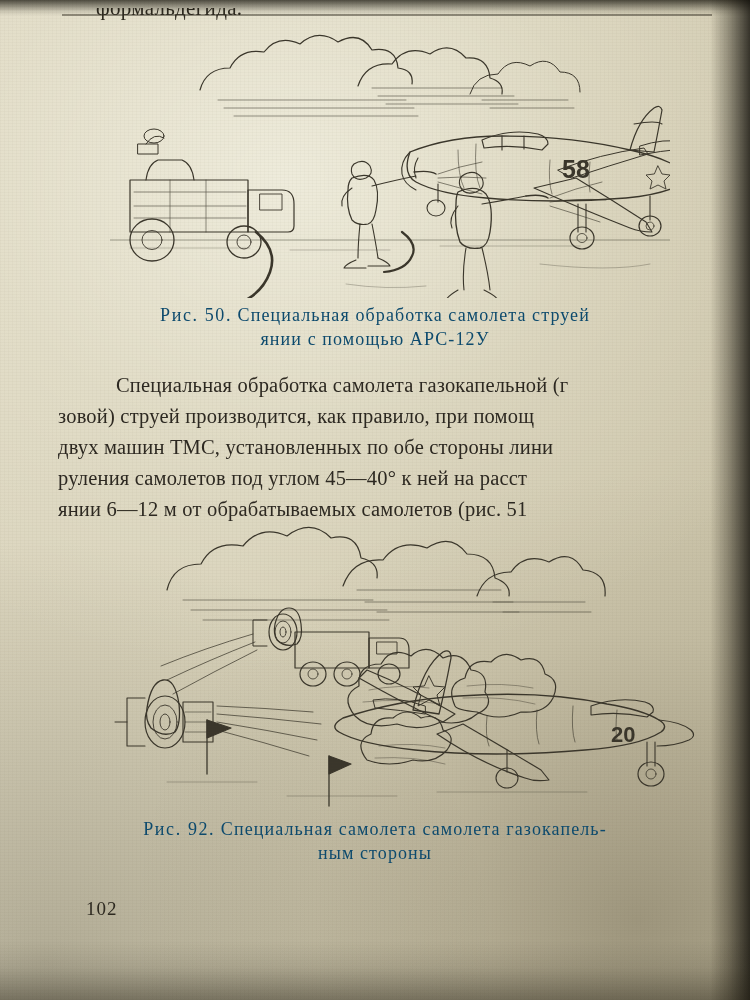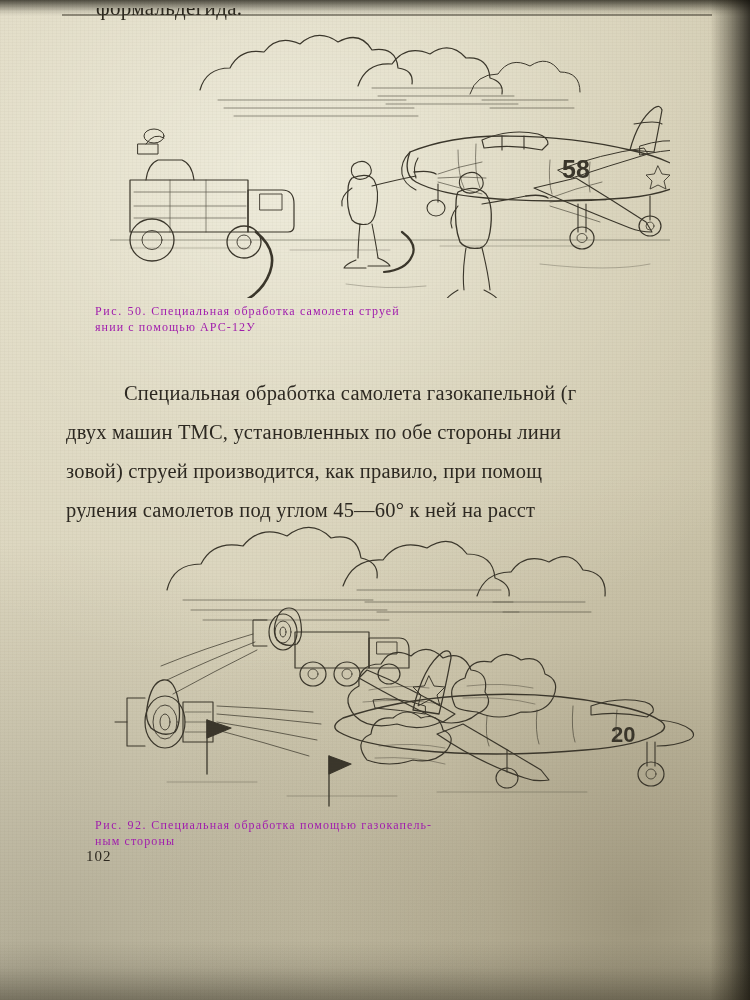--- a/index.html
+++ b/index.html
@@ -68,45 +68,45 @@
     width: 560px;
     font-size: 21px;
     letter-spacing: 0.3px;
     color: #2e2a20;
     clip-path: inset(12px 0 0 0);
   }
 
   .figure { position: absolute; }
 
   .caption {
-    text-align: left;
-    font-size: 12px;
-    color: #a21caf;
+    text-align: center;
+    font-size: 18px;
+    color: #0c4a6e;
     letter-spacing: 1.1px;
     line-height: 1.35;
     font-family: "Liberation Serif", serif;
   }
   .caption .lbl { letter-spacing: 1.6px; }
 
   .body-text {
     position: absolute;
     left: 58px;
     width: 688px;
     font-size: 20.5px;
     line-height: 31px;
     color: #2c2821;
     letter-spacing: 0.2px;
   }
-  .body-text p { margin: 8px; white-space: pre; }
+  .body-text p { margin: 0; white-space: pre; }
   .body-text p.ind { text-indent: 58px; }
 
   .page-number {
     position: absolute;
-    left: 86px; top: 848px;
-    font-size: 15px;
+    left: 86px; top: 898px;
+    font-size: 19px;
     color: #2d2920;
     letter-spacing: 1px;
   }
 
   
   .ink { stroke: #3a362b; fill: none; }
 </style>
 </head>
 <body>
 
@@ -248,23 +248,24 @@
     <div class="caption" style="position:absolute; left:95px; top:303px; width:560px;">
       <div>
         <span class="lbl">Рис. 50.</span>
         <span>Специальная обработка самолета струей</span>
       </div>
       <div>янии с помощью АРС-12У</div>
     </div>
 
     <div class="body-text" style="top:370px;">
       <p class="ind">Специальная обработка самолета газокапельной (г</p>
+      <p>зовой) струей производится, как правило, при помощ</p>
       <p>двух машин ТМС, установленных по обе стороны лини</p>
-      <p>зовой) струей производится, как правило, при помощ</p>
-      <p>руления самолетов под углом 45—60° к ней на расст</p>
+      <p>руления самолетов под углом 45—40° к ней на расст</p>
+      <p>янии 6—12 м от обрабатываемых самолетов (рис. 51</p>
     </div>
 
     <div class="figure" style="left:107px; top:520px; width:600px; height:290px;">
       <svg width="600" height="290" viewBox="0 0 600 290">
         <g class="ink" stroke-width="1.1" stroke-linecap="round" stroke-linejoin="round">
 
           <path d="M60 70 q6-26 34-26 q12-24 42-18 q18-22 44-10 q24-18 44 2 q26-6 30 20 q18 4 16 20" stroke-width="1.2"></path>
           <path d="M236 66 q10-28 40-26 q16-22 44-12 q24-16 40 6 q26 0 28 24 q16 6 14 18" stroke-width="1.2"></path>
           <path d="M370 76 q8-24 34-24 q14-20 38-10 q22-14 34 8 q24 2 22 26" stroke-width="1.2"></path>
           <g stroke-width="0.7" opacity="0.75">
@@ -373,21 +374,21 @@
               <path d="M180 276 h110"></path>
               <path d="M330 272 h150"></path>
           </g>
         </g>
       </svg>
     </div>
 
     <div class="caption" style="position:absolute; left:95px; top:817px; width:560px;">
       <div>
         <span class="lbl">Рис. 92.</span>
-        <span>Специальная обработка помощью газокапель-</span>
+        <span>Специальная самолета самолета газокапель-</span>
       </div>
       <div>ным стороны</div>
     </div>
 
     <div class="page-number">102</div>
   </div>
 
   <div class="grain"></div>
   <div class="edge-top"></div>
   <div class="edge-right"></div>

